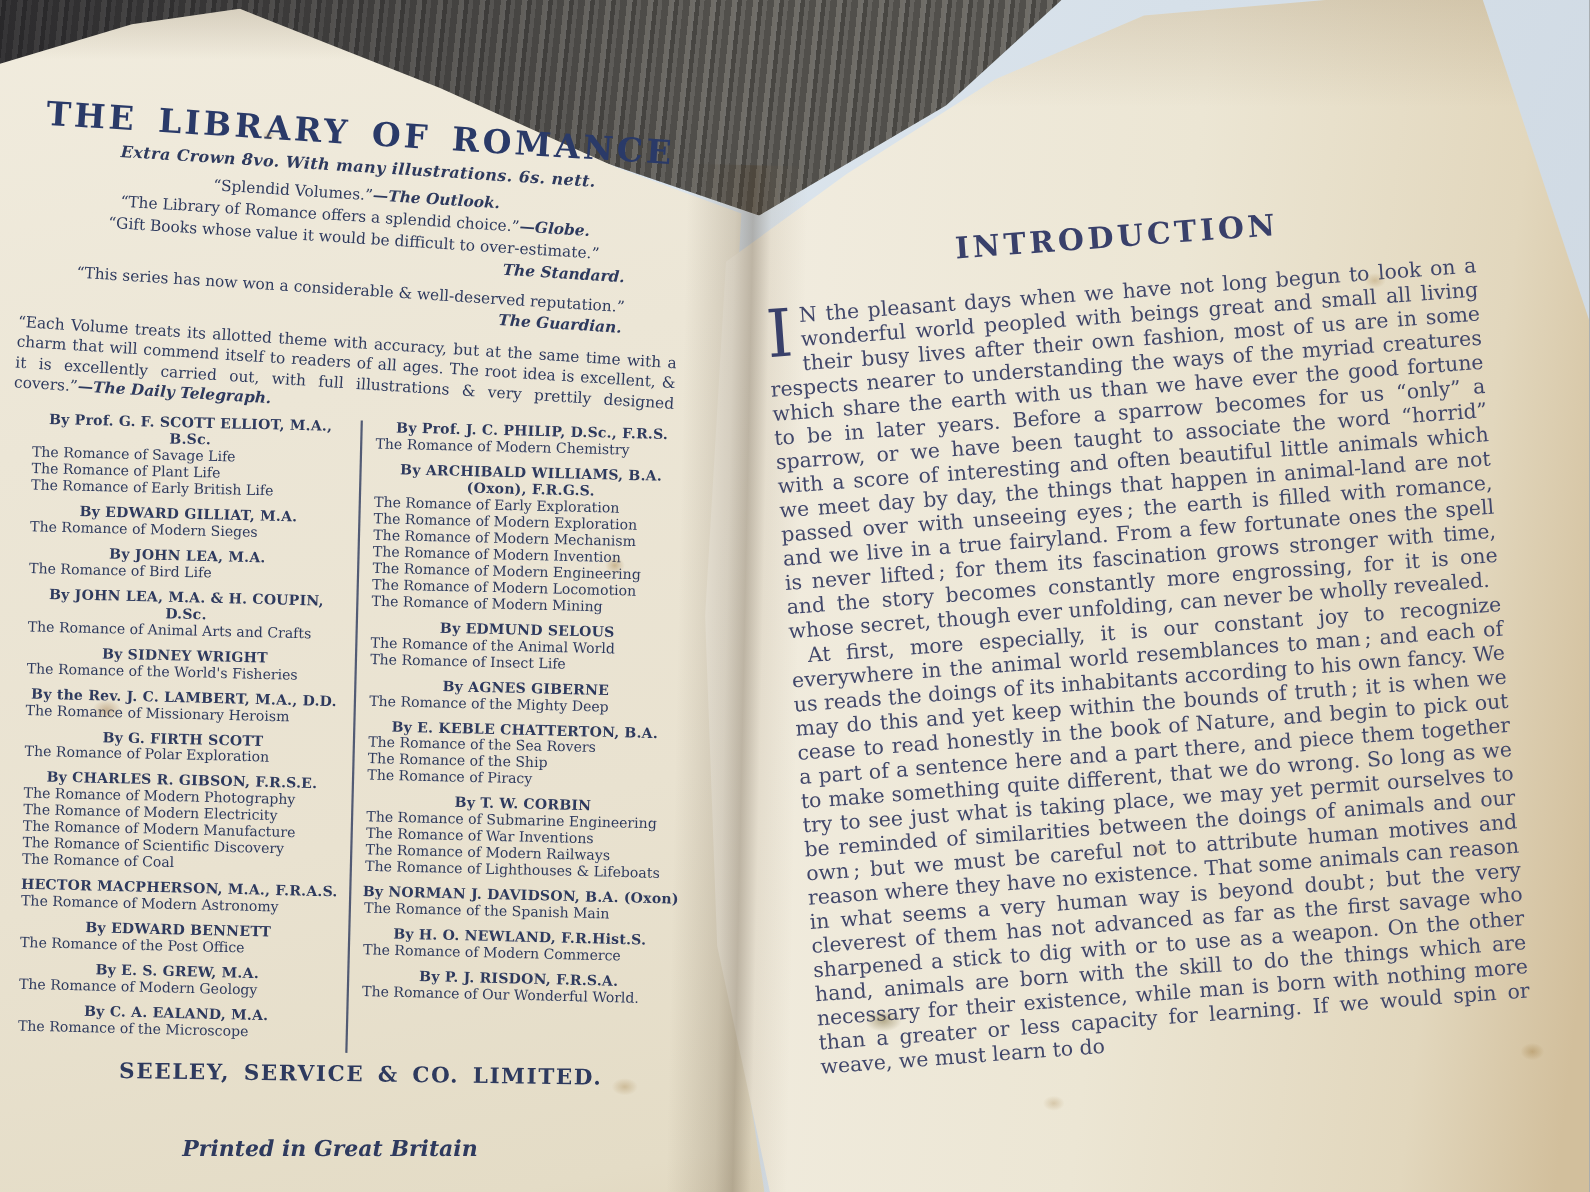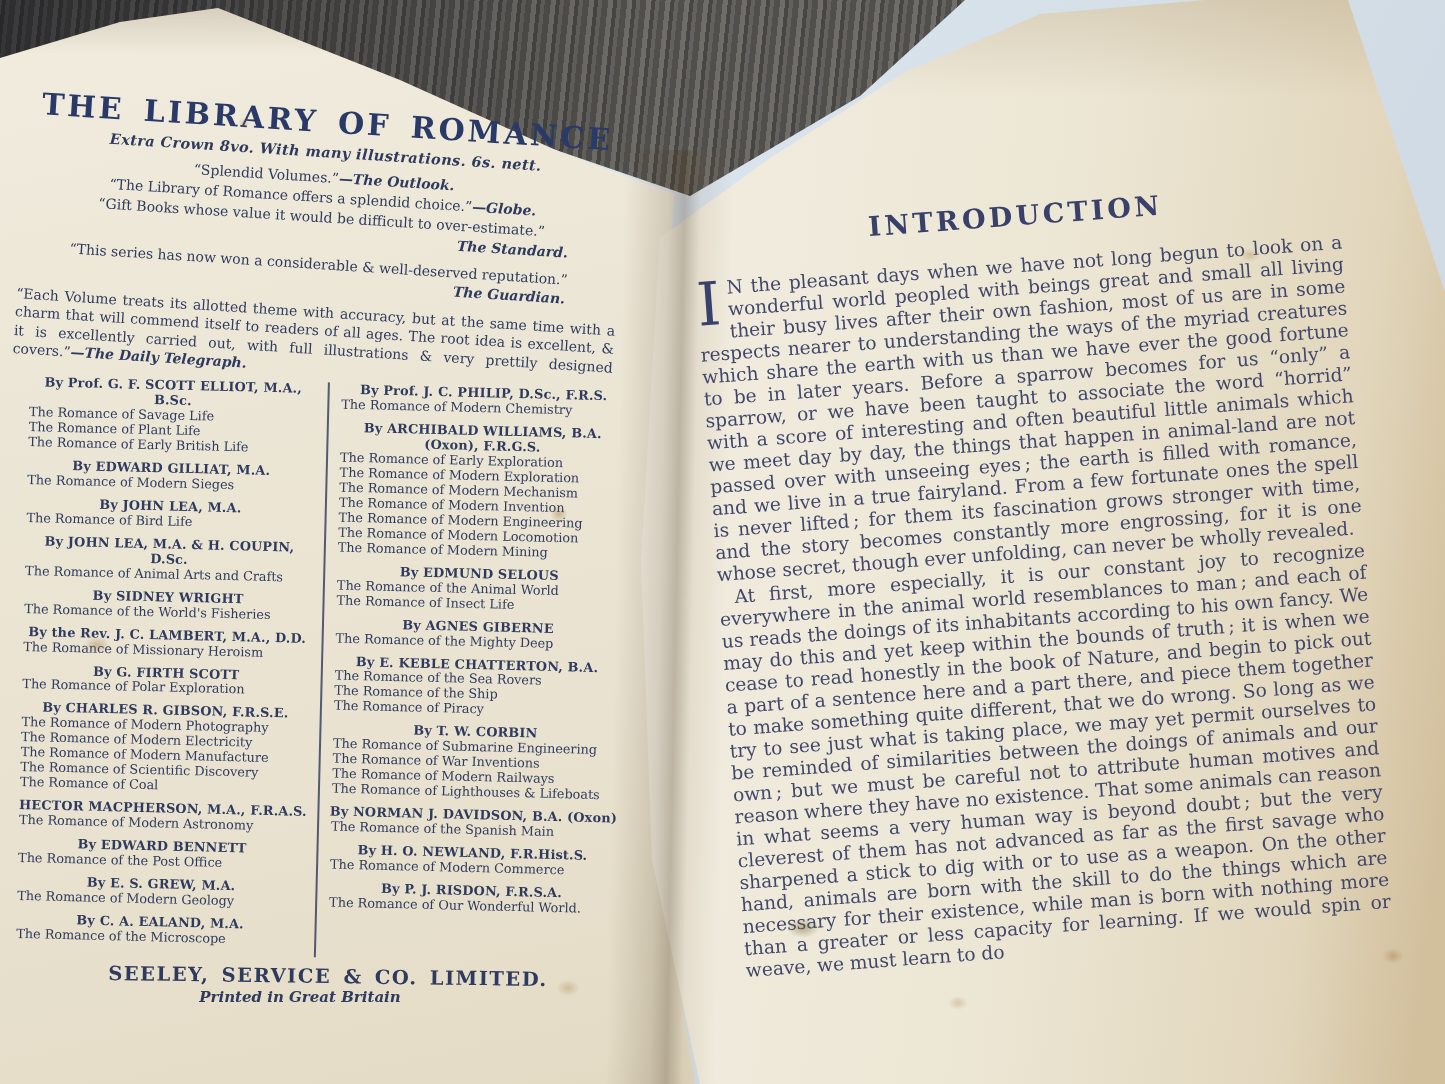--- a/index.html
+++ b/index.html
@@ -73,22 +73,22 @@
   .col-first{padding-right:9px;}
   .col-sep{border-left:2px solid rgba(44,56,92,.8);padding-left:10px;}
   .entry{margin-bottom:8px;}
   .author{font-weight:bold;text-align:center;letter-spacing:.2px;}
   .btitle{text-align:left;padding-left:2px;}
   .lp-publisher{
     margin-top:15px;text-align:center;font-size:19.5px;font-weight:600;
     letter-spacing:1.5px;word-spacing:4px;transform:rotate(.8deg);
   }
   .lp-imprint{
-    text-align:center;font-style:italic;font-weight:bold;
-    font-size:15px;transform:translateX(-28px);
+    margin-top:44px;text-align:center;font-style:italic;font-weight:bold;
+    font-size:20px;transform:translateX(-28px);
   }
   
   .rp-content{
     position:absolute;left:694px;top:224px;width:648px;
     color:#41476a;transform:rotate(-4.2deg);transform-origin:0 40px;
   }
   .rp-heading{
     margin:0 0 24px 0;text-align:center;font-size:27px;font-weight:bold;
     letter-spacing:3.5px;color:#39406a;
   }

